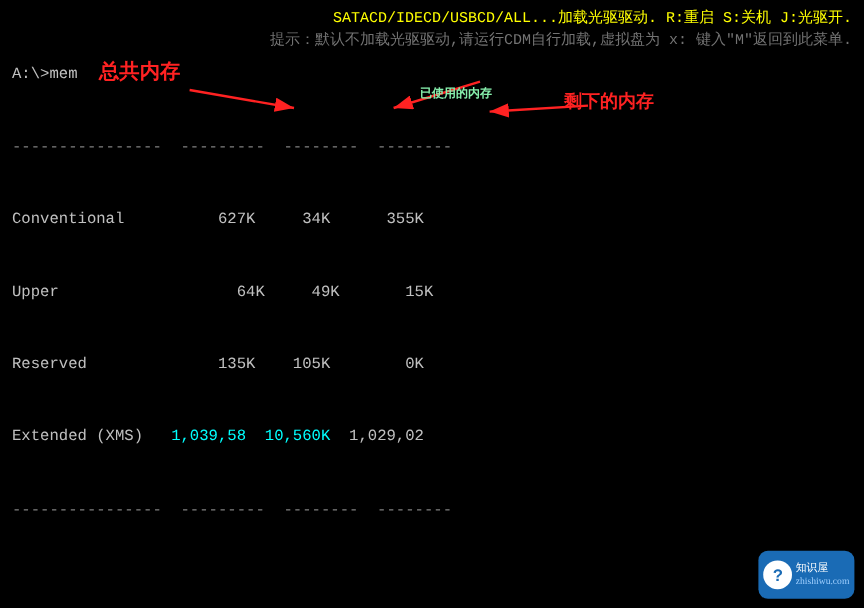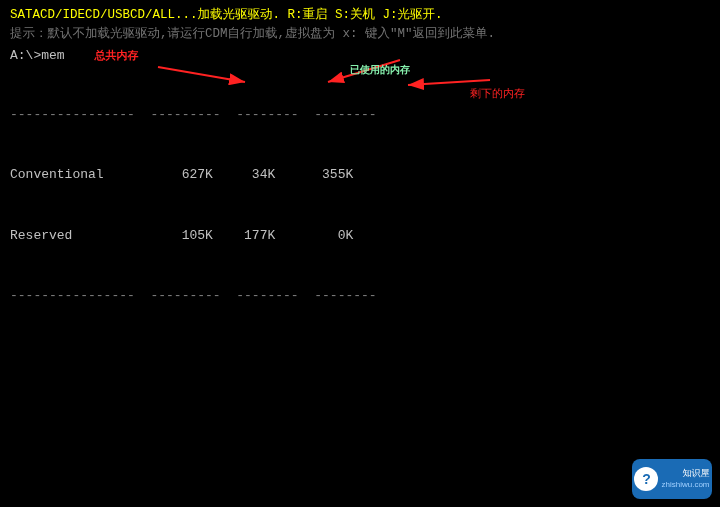--- a/index.html
+++ b/index.html
@@ -18,20 +18,21 @@
       height: 507px;
       background: #000;
       padding: 6px 10px;
       position: relative;
     }
     .top-bar {
       color: #00c0c0;
       font-size: 12.5px;
       line-height: 1.5;
       margin-bottom: 4px;
+      text-align: right;
     }
     .mem-command {
       color: #c0c0c0;
       margin-bottom: 4px;
       font-size: 13px;
     }
     .mem-table {
       font-size: 13px;
       color: #c0c0c0;
       line-height: 1.55;
@@ -50,22 +51,22 @@
       border-radius: 8px;
       display: flex;
       align-items: center;
       justify-content: center;
       gap: 3px;
     }
     .watermark-text {
       color: #fff;
       font-size: 9px;
       line-height: 1.3;
-      text-align: right;
-      font-family: Liberation Sans, sans-serif;
+      text-align: left;
+      font-family: Liberation Serif, serif;
     }
     .watermark-text .site {
       font-size: 8px;
       color: #a0d0ff;
     }
   </style>
 </head>
 <body>
 
 <div class="screen">
@@ -75,48 +76,50 @@
       <span style="color:#ffff00">SATACD/IDECD/USBCD/ALL...加载光驱驱动.    R:重启    S:关机      J:光驱开.</span>
     </div>
     <div>
       <span style="color:#737373">提示：默认不加载光驱驱动,请运行CDM自行加载,虚拟盘为 x:  键入"M"返回到此菜单.</span>
     </div>
   </div>
 
   <div style="position:relative; margin-bottom:2px;">
     <span class="mem-command">
       <span>A:\&gt;mem</span>
-      <span style="color:#ff2222; font-size:11px; font-weight:bold; margin-left:22px;">总共内存</span>
+      <span style="color:#ff2222; font-size:17px; font-weight:bold; margin-left:10px;">总共内存</span>
     </span>
   </div>
 
   <div style="position:relative;">
 
     <div style="position:absolute; top:-2px; left:340px; color:#86efac; font-size:10px; font-weight:bold; white-space:nowrap; z-index:10;">已使用的内存</div>
-    <div style="position:absolute; top:21px; left:460px; color:#ff2222; font-size:11px; font-weight:normal; white-space:nowrap; z-index:10;">剩下的内存</div>
+    <div style="position:absolute; top:2px; left:460px; color:#ff2222; font-size:15px; font-weight:bold; white-space:nowrap; z-index:10;">剩下的内存</div>
 
     <svg style="position:absolute; top:-20px; left:0; width:720px; height:80px; pointer-events:none; z-index:9;">
 
       <defs>
         <marker id="arrowhead-red" markerWidth="8" markerHeight="6" refX="8" refY="3" orient="auto">
           <polygon points="0 0, 8 3, 0 6" fill="#ff2222"></polygon>
         </marker>
       </defs>
 
       <line x1="148" y1="22" x2="235" y2="37" stroke="#ff2222" stroke-width="2" marker-end="url(#arrowhead-red)"></line>
 
       <line x1="390" y1="15" x2="318" y2="37" stroke="#ff2222" stroke-width="2" marker-end="url(#arrowhead-red)"></line>
 
       <line x1="480" y1="35" x2="398" y2="40" stroke="#ff2222" stroke-width="2" marker-end="url(#arrowhead-red)"></line>
     </svg>
 
     <div class="mem-table">
       <div class="divider"><span>----------------  ---------  --------  --------</span></div>
       <div>Conventional       <span style="color:#c0c0c0">   627K     34K      355K</span></div>
-      <div>Reserved           <span style="color:#c0c0c0">   105K    177K        0K</span></div>
+      <div>Upper               <span style="color:#c0c0c0">    64K     49K       15K</span></div>
+      <div>Reserved           <span style="color:#c0c0c0">   135K    105K        0K</span></div>
+      <div>Extended (XMS)   <span style="color:#00ffff">1,039,58</span>  <span style="color:#00ffff">10,560K</span>  <span style="color:#c0c0c0">1,029,02</span></div>
       <div class="divider"><span>----------------  ---------  --------  --------</span></div>
       
       
       
       
       
       
       
       
       

